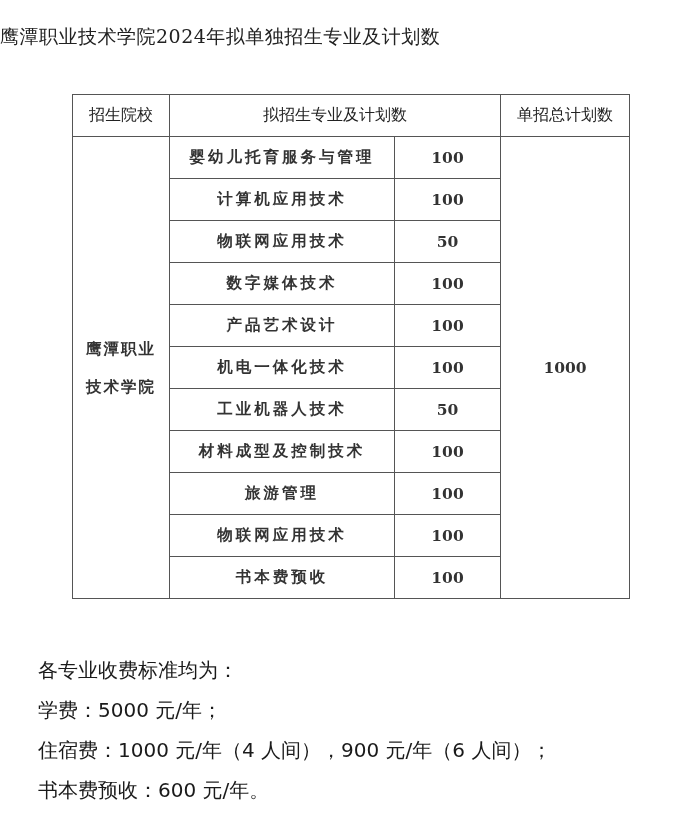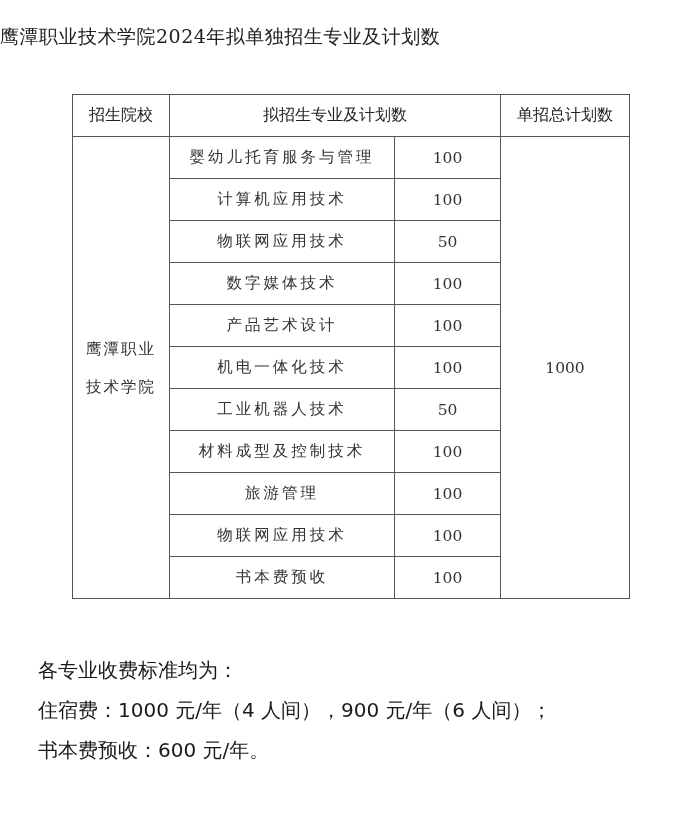--- a/index.html
+++ b/index.html
@@ -7,21 +7,21 @@
     .title {
       position: absolute; left: 0; top: 24px; width: 695px; text-align: left;
       font-family: "DejaVu Serif", "Liberation Serif", serif; font-size: 19px; color: #222;
       letter-spacing: 0.5px;
     }
     table.plan {
       position: absolute; left: 72px; top: 94px; width: 557px;
       border-collapse: collapse; table-layout: fixed;
     }
     table.plan td, table.plan th {
-      border: 1px solid #555; padding: 0; text-align: center; vertical-align: middle;
+      border: 1px solid #555; padding: 0; text-align: center; vertical-align: middle; font-weight: bold;
     }
     table.plan th {
       height: 41px; font-family: "DejaVu Sans", "Liberation Sans", sans-serif;
       font-size: 16px; font-weight: normal; color: #222;
     }
     table.plan td {
       height: 41px; font-family: "DejaVu Serif", "Liberation Serif", serif; font-size: 15.5px; color: #333;
     }
     td.major { letter-spacing: 3px; }
     td.count { font-family: "Liberation Serif", serif; font-size: 17px; }
@@ -100,15 +100,16 @@
     </tr>
     <tr>
       <td class="major">书本费预收</td>
       <td class="count">100</td>
     </tr>
   </tbody>
 </table>
 
 <div class="notes">
   <div>各专业收费标准均为：</div>
+  <div>学费：5000 元/年；</div>
   <div>住宿费：1000 元/年（4 人间），900 元/年（6 人间）；</div>
   <div>书本费预收：600 元/年。</div>
 </div>
 
 </body></html>

